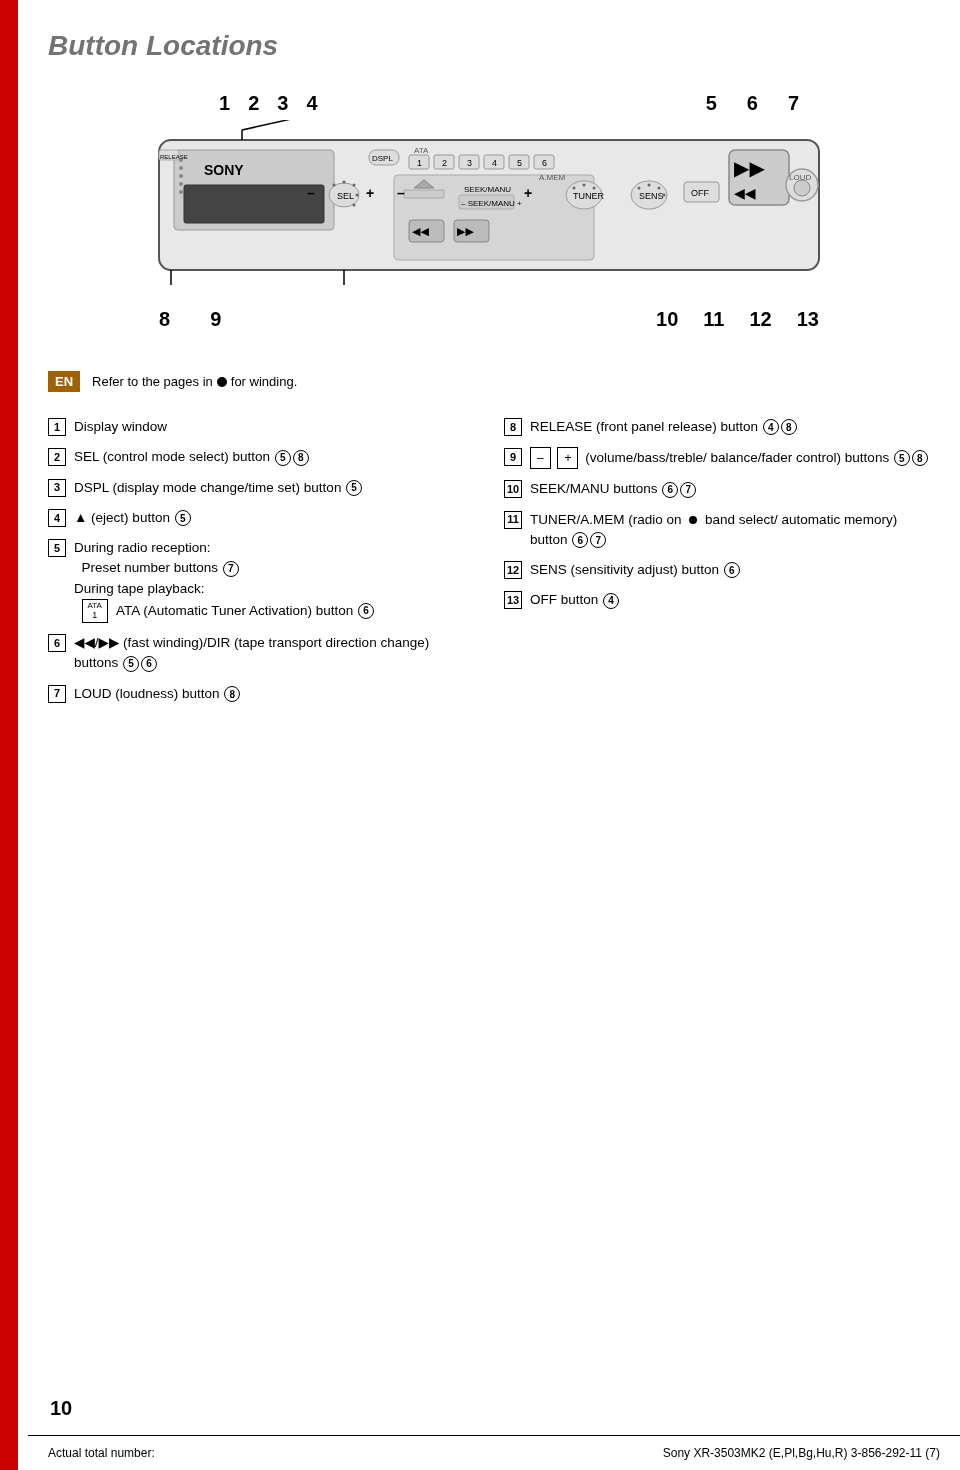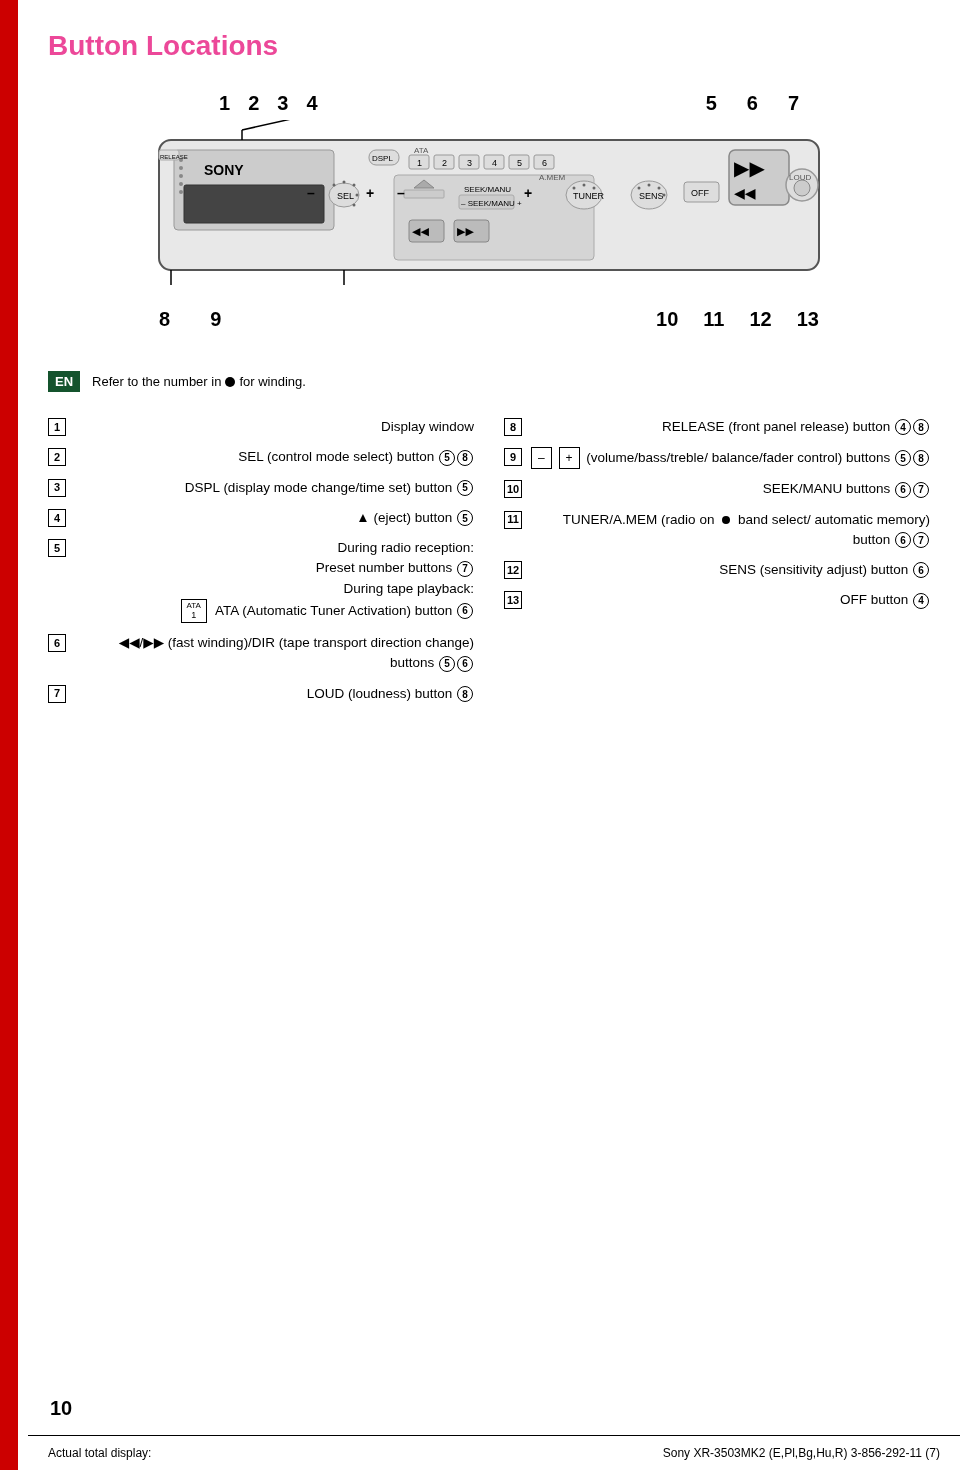--- a/index.html
+++ b/index.html
@@ -25,21 +25,22 @@
 
     .main-content {
       margin-left: 28px;
       padding: 30px 30px 30px 20px;
     }
 
     h1.page-title {
       font-size: 28px;
       font-weight: bold;
       margin-bottom: 30px;
-      color: #ec4899;
+      color: #737373;
+      font-style: italic;
     }
 
     
     .device-diagram {
       position: relative;
       width: 720px;
       margin: 0 auto 40px auto;
     }
 
     
@@ -88,21 +89,21 @@
     }
     .bottom-numbers .group2 {
       display: flex;
       gap: 25px;
       margin-right: 10px;
     }
 
     
     .en-badge {
       display: inline-block;
-      background: #14532d;
+      background: #a16207;
       color: #fff;
       font-weight: bold;
       font-size: 13px;
       padding: 3px 7px;
       margin-right: 12px;
       vertical-align: middle;
     }
 
     .refer-line {
       display: flex;
@@ -148,21 +149,20 @@
       height: 18px;
       font-size: 11px;
       font-weight: bold;
       flex-shrink: 0;
       margin-right: 8px;
       margin-top: 1px;
     }
 
     .item-text {
       flex: 1;
-      text-align: right;
     }
 
     .ata-box {
       display: inline-flex;
       flex-direction: column;
       align-items: center;
       border: 1.5px solid #000;
       padding: 1px 5px;
       font-size: 9px;
       line-height: 1.2;
@@ -355,21 +355,21 @@
         <span style="font-size:20px;font-weight:bold;">10</span>
         <span style="font-size:20px;font-weight:bold;">11</span>
         <span style="font-size:20px;font-weight:bold;">12</span>
         <span style="font-size:20px;font-weight:bold;">13</span>
       </div>
     </div>
   </div>
 
   <div class="refer-line">
     <span class="en-badge">EN</span>
-    <span>Refer to the number in</span>
+    <span>Refer to the pages in</span>
     <span class="bullet-circle"></span>
     <span>for winding.</span>
   </div>
 
   <div class="desc-columns">
 
     <div class="desc-left">
 
       <div class="desc-item">
         <span class="item-num">1</span>
@@ -453,15 +453,15 @@
       </div>
 
     </div>
   </div>
 
 </div>
 
 <div class="page-number">10</div>
 
 <div class="footer">
-  <span>Actual total display:</span>
+  <span>Actual total number:</span>
   <span>Sony XR-3503MK2 (E,Pl,Bg,Hu,R) 3-856-292-11 (7)</span>
 </div>
 
 </body></html>

